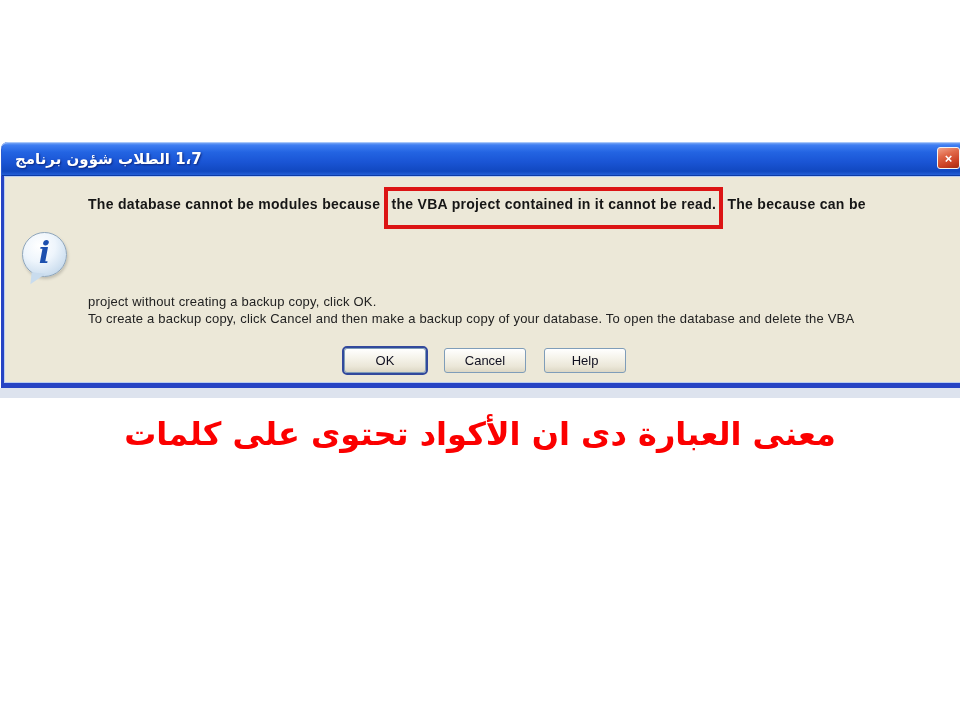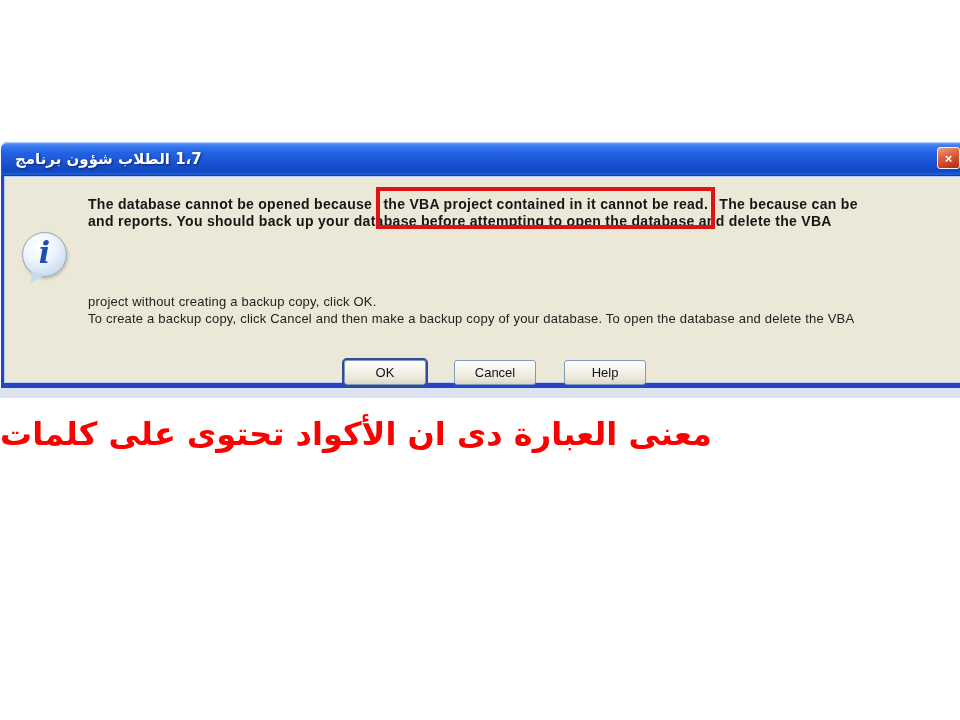--- a/index.html
+++ b/index.html
@@ -39,28 +39,28 @@
   
   .msg1{position:absolute;left:84px;top:20px;font-weight:bold;font-size:14px;letter-spacing:.3px;
     line-height:17px;color:#161616;white-space:nowrap;}
   .msg2{position:absolute;left:84px;top:117px;font-size:13px;letter-spacing:.2px;
     line-height:17px;color:#222222;white-space:nowrap;}
 
   
   .hl{position:relative;border:4px solid #dc1414;padding:5px 3px 13px 3px;}
 
   
-  .btn-row{position:absolute;left:340px;top:184px;display:flex;gap:28px;}
+  .btn-row{position:absolute;left:340px;top:172px;display:flex;gap:18px;}
   .btn{width:82px;height:25px;border-radius:3px;border:1px solid #7f9db9;box-sizing:border-box;
     background:linear-gradient(180deg,#ffffff 0%,#f5f3ea 40%,#ebe7d8 75%,#dcd7c5 100%);
     font-family:"Liberation Sans",sans-serif;font-size:13px;color:#101020;cursor:default;}
   .btn.default{outline:2px solid #32499c;outline-offset:0;}
 
   
-  .annotation{position:absolute;left:0;top:411px;width:960px;text-align:left;direction:rtl;
+  .annotation{position:absolute;left:0;top:411px;width:960px;text-align:center;direction:rtl;
     color:#fb0000;font-family:"DejaVu Sans",sans-serif;font-weight:bold;font-size:32px;line-height:47px;}
 </style>
 </head>
 <body>
 
 <div class="stage">
 
   <div class="shot-strip"></div>
 
   <div class="dialog">
@@ -73,22 +73,21 @@
     </div>
 
     <div class="dlg-body">
 
       <div class="info-icon">
         <div class="info-glyph">i</div>
         <div class="info-tail"></div>
       </div>
 
       <div class="msg1">
-        <div><span>The database cannot be opened because </span><span class="hl">the VBA project contained in it cannot be read.</span><span> The because can be</span></div>
-        <div>and reports. You should back up your database before attempting to open the database and delete the VBA</div>
+        <div><span>The database cannot be modules because </span><span class="hl">the VBA project contained in it cannot be read.</span><span> The because can be</span></div>
       </div>
 
       <div class="msg2">
         <div>project without creating a backup copy, click OK.</div>
         <div>To create a backup copy, click Cancel and then make a backup copy of your database. To open the database and delete the VBA</div>
       </div>
 
       <div class="btn-row">
         <button class="btn default">OK</button>
         <button class="btn">Cancel</button>

